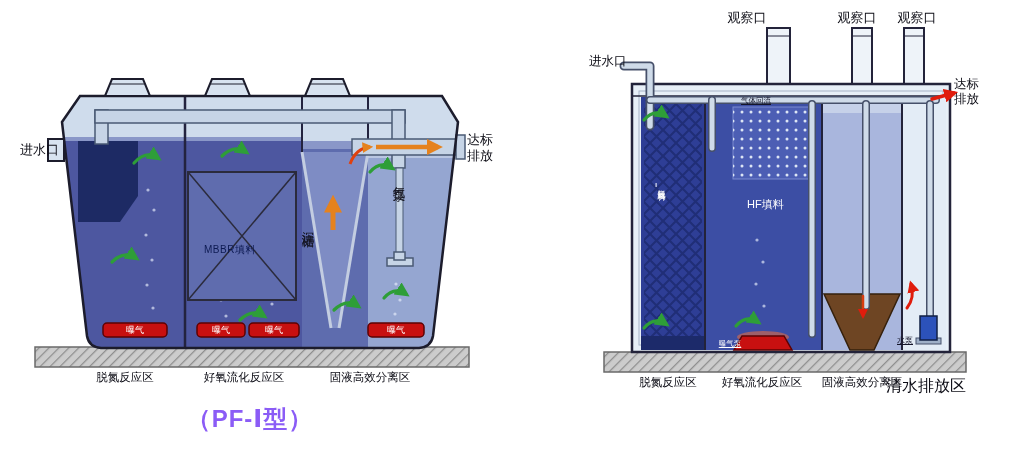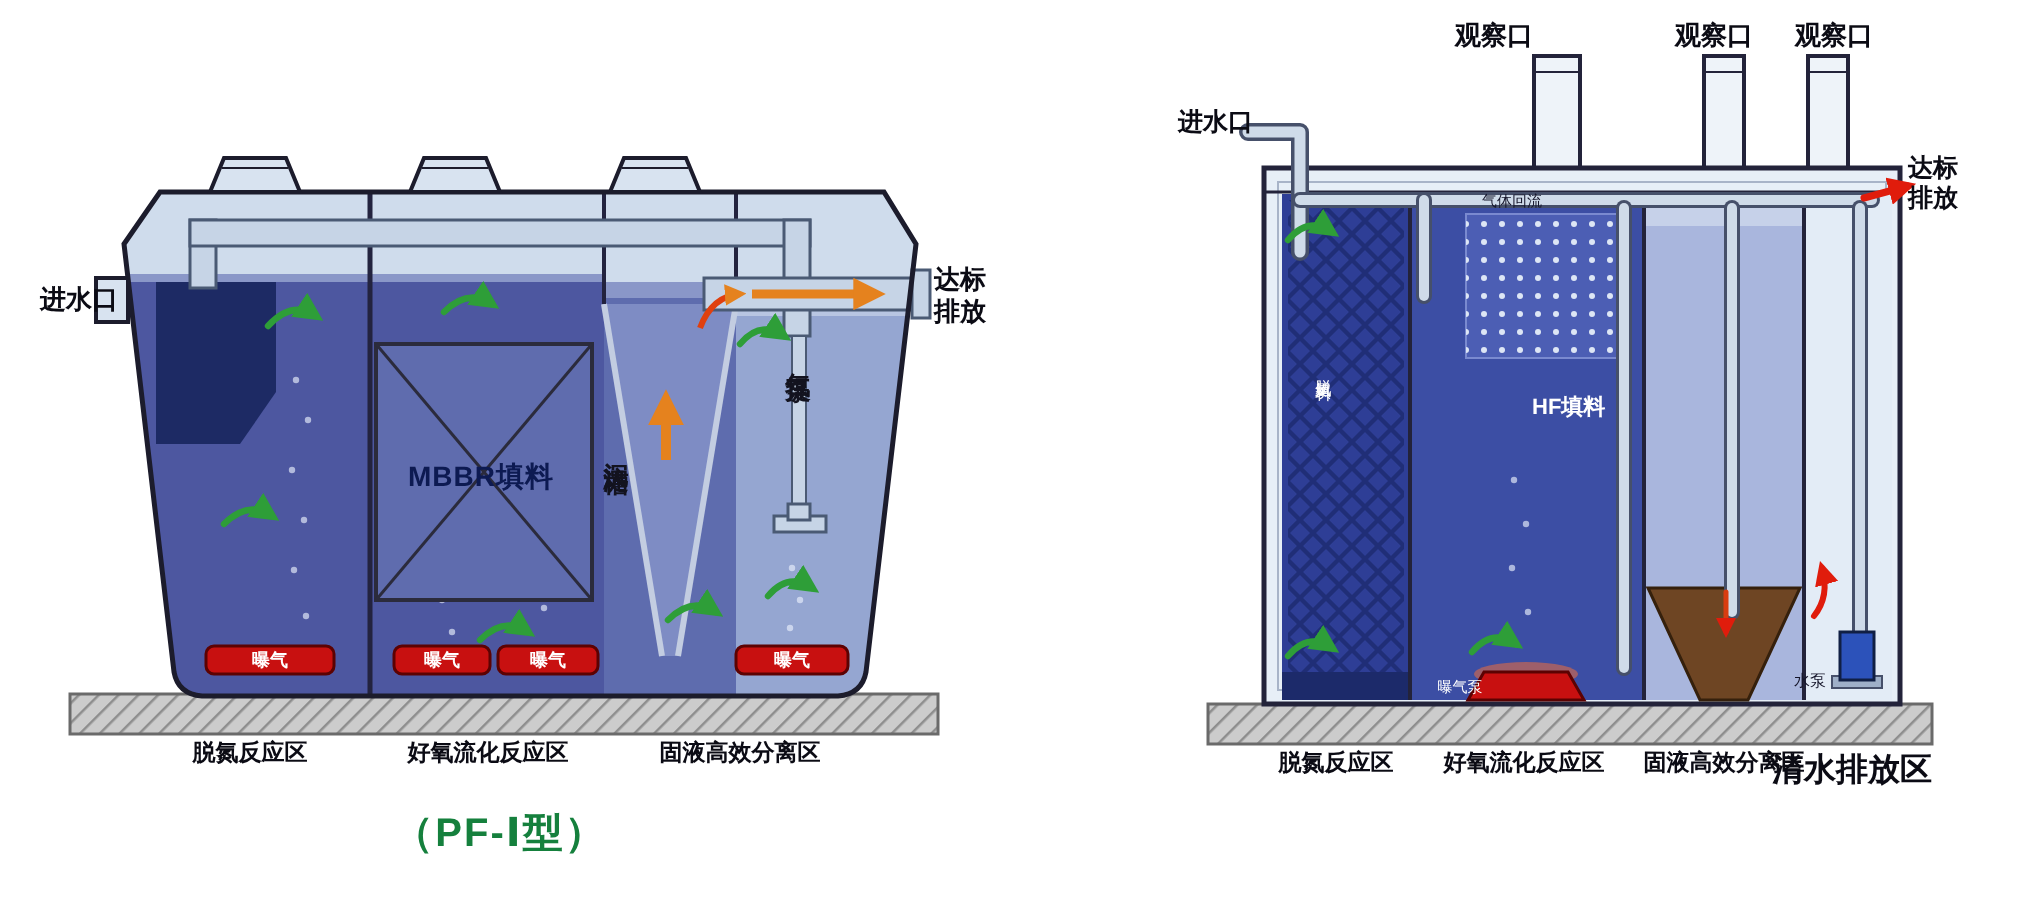--- a/index.html
+++ b/index.html
@@ -1,24 +1,24 @@
 <!DOCTYPE html>
 <html><head>
 <meta charset="utf-8">
 <style>
   html,body{margin:0;padding:0;background:#ffffff;}
   body{width:1020px;height:457px;font-family:"Liberation Sans","DejaVu Sans",sans-serif;}
   .canvas{position:relative;width:1020px;height:457px;overflow:hidden;background:#fff;}
   .canvas svg{position:absolute;left:0;top:0;}
-  .lbl{position:absolute;font-weight:700;color:#0b0b14;white-space:pre;line-height:1.2;}
+  .lbl{position:absolute;font-weight:400;color:#0b0b14;white-space:pre;line-height:1.2;}
   .c{text-align:center;}
   .vert{writing-mode:vertical-rl;text-orientation:upright;letter-spacing:2px;}
   .white{color:#ffffff;}
-  .thin{font-weight:400;}
-  .title{position:absolute;color:#15803d;font-size:20px;font-weight:700;letter-spacing:1px;text-align:center;white-space:pre;}
+  .thin{font-weight:400;text-decoration:underline;}
+  .title{position:absolute;color:#8b5cf6;font-size:24px;font-weight:700;letter-spacing:1px;text-align:center;white-space:pre;}
 </style>
 </head>
 <body>
 
 <div class="canvas">
 
 <svg width="1020" height="457" viewBox="0 0 1020 457">
   <defs>
     <pattern id="hatch" width="7" height="7" patternUnits="userSpaceOnUse" patternTransform="rotate(45)">
       <rect width="7" height="7" fill="#cccccc"></rect>
@@ -219,40 +219,40 @@
       <path d="M644,120 Q654,108 666,116" marker-end="url(#arrowG)"></path>
       <path d="M644,328 Q654,316 666,324" marker-end="url(#arrowG)"></path>
       <path d="M736,326 Q746,314 758,322" marker-end="url(#arrowG)"></path>
     </g>
   </g>
 </svg>
 
 <div class="lbl" style="left:20px;top:142px;font-size:13px">进水口</div>
 <div class="lbl" style="left:467px;top:132px;font-size:13px">达标
 排放</div>
-<div class="lbl" style="left:204px;top:230px;font-size:14px;color:#0d1a52;letter-spacing:.5px">MBBR填料</div>
+<div class="lbl" style="left:204px;top:244px;font-size:10px;color:#0d1a52;letter-spacing:.5px">MBBR填料</div>
 <div class="lbl vert" style="left:300px;top:221px;font-size:12.5px;color:#13131f">沉淀槽</div>
 <div class="lbl vert" style="left:391px;top:176px;font-size:12.5px;color:#13131f">气提泵</div>
 <div class="lbl c white" style="left:103px;top:325px;width:64px;font-size:9px">曝气</div>
 <div class="lbl c white" style="left:197px;top:325px;width:48px;font-size:9px">曝气</div>
 <div class="lbl c white" style="left:249px;top:325px;width:50px;font-size:9px">曝气</div>
 <div class="lbl c white" style="left:368px;top:325px;width:56px;font-size:9px">曝气</div>
 <div class="lbl c" style="left:83px;top:371px;width:84px;font-size:11.5px">脱氮反应区</div>
 <div class="lbl c" style="left:192px;top:371px;width:104px;font-size:11.5px">好氧流化反应区</div>
 <div class="lbl c" style="left:318px;top:371px;width:104px;font-size:11.5px">固液高效分离区</div>
 <div class="title" style="left:168px;top:403px;width:164px">（PF-Ⅰ型）</div>
 
 <div class="lbl c" style="left:715px;top:10px;width:64px;font-size:13px">观察口</div>
 <div class="lbl c" style="left:825px;top:10px;width:64px;font-size:13px">观察口</div>
 <div class="lbl c" style="left:885px;top:10px;width:64px;font-size:13px">观察口</div>
 <div class="lbl" style="left:589px;top:54px;font-size:12.5px">进水口</div>
 <div class="lbl" style="left:954px;top:77px;font-size:12.5px">达标
 排放</div>
 <div class="lbl thin" style="left:741px;top:96px;font-size:7.5px;color:#15152a">气体回流</div>
-<div class="lbl white" style="left:766px;top:198px;font-size:11px">HF填料</div>
+<div class="lbl white" style="left:747px;top:198px;font-size:11px">HF填料</div>
 <div class="lbl vert white thin" style="left:656px;top:183px;font-size:8px;letter-spacing:1px">脱氮填料</div>
 <div class="lbl c white thin" style="left:710px;top:339px;width:40px;font-size:7.5px">曝气泵</div>
 <div class="lbl thin" style="left:897px;top:336px;font-size:8px;color:#15152a">水泵</div>
 <div class="lbl c" style="left:628px;top:376px;width:80px;font-size:11.5px">脱氮反应区</div>
 <div class="lbl c" style="left:710px;top:376px;width:104px;font-size:11.5px">好氧流化反应区</div>
 <div class="lbl c" style="left:810px;top:376px;width:104px;font-size:11.5px">固液高效分离区</div>
 <div class="lbl c" style="left:886px;top:376px;width:80px;font-size:16px">清水排放区</div>
 
 </div>
 

